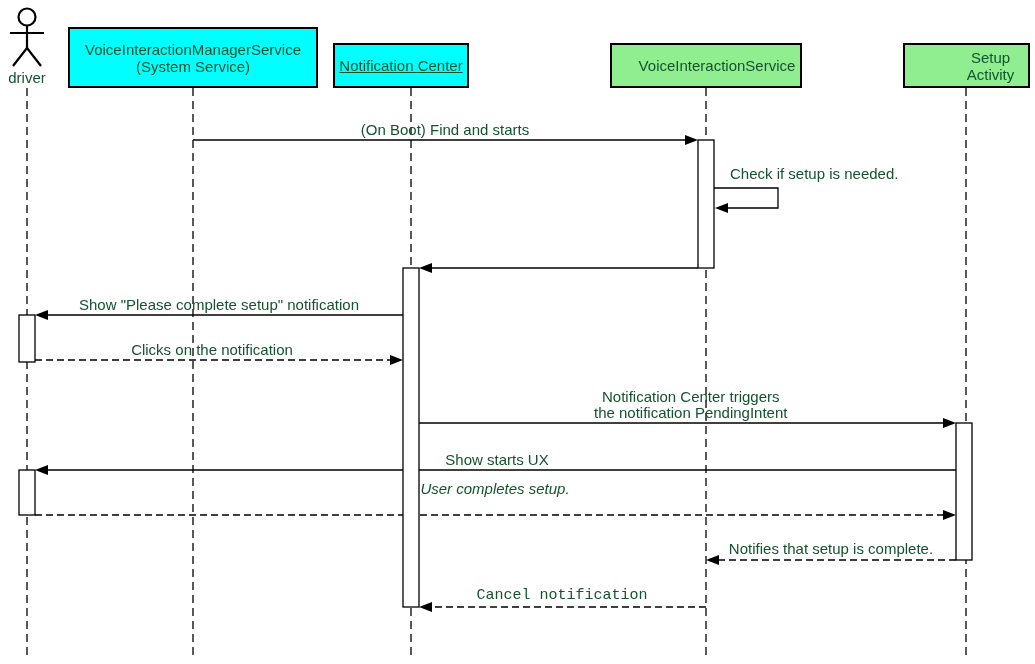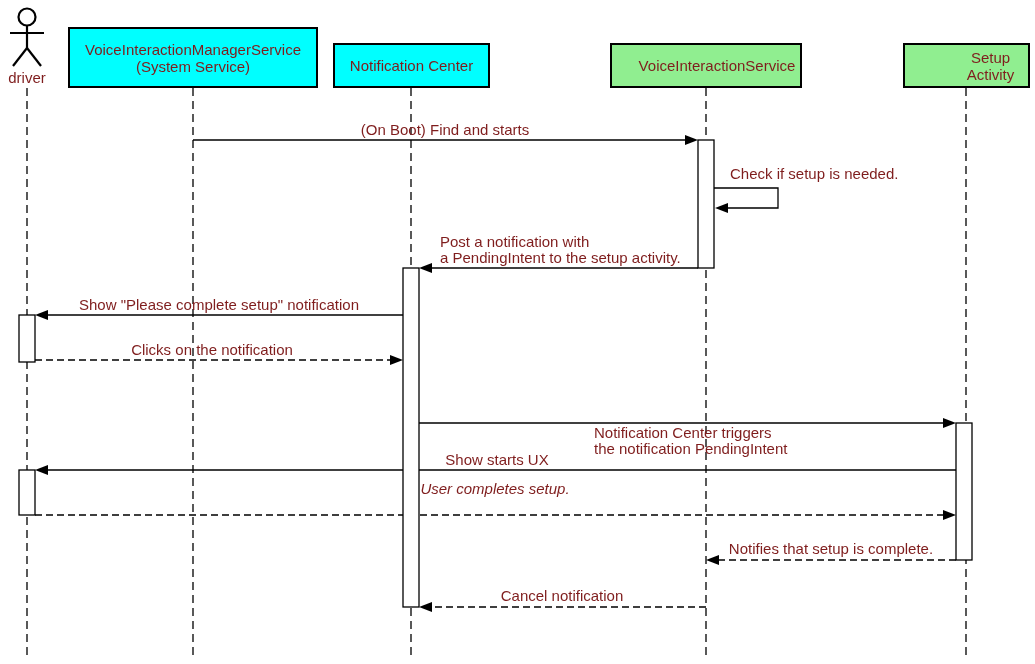--- a/index.html
+++ b/index.html
@@ -1,44 +1,44 @@
 <!DOCTYPE html>
 <html><head>
 <meta charset="utf-8">
 <style>
   html,body { margin:0; padding:0; background:#fff; }
   .canvas {
     position:relative; width:1035px; height:664px; background:#fff;
-    font-family:"Liberation Sans", sans-serif; color:#7f1d1d; overflow:hidden;
+    font-family:"Liberation Sans", sans-serif; color:#14532d; overflow:hidden;
   }
   .canvas svg { position:absolute; left:0; top:0; }
   .participant {
     position:absolute; box-sizing:border-box; border:2px solid #000;
     display:flex; align-items:center; justify-content:center; text-align:center;
     font-size:15px; line-height:17px; white-space:pre-line;
   }
   .p-vims { left:68px;  top:27px; width:250px; height:61px; }
-  .p-nc   { left:333px; top:43px; width:157px; height:45px; }
+  .p-nc   { left:333px; top:43px; width:136px; height:45px;text-decoration:underline; }
   .p-vis  { left:610px; top:43px; width:192px; height:45px; }
   .p-sa   { left:903px; top:43px; width:127px; height:45px;padding-left:48px; }
   .lbl {
-    position:absolute; font-size:15px; line-height:16px; white-space:pre-line;
+    position:absolute; font-size:15px; line-height:16px; white-space:pre-line;text-align:center;
   }
   .lbl.center { transform:translateX(-50%); white-space:nowrap; text-align:right; }
   .actor-label { position:absolute; left:27px; top:69px; transform:translateX(-50%); font-size:15px; }
   .l1  { left:445px; top:122px; }
   .l2  { left:730px; top:166px; }
   .l3  { left:440px; top:234px; }
   .l4  { left:219px; top:297px; }
   .l5  { left:212px; top:342px; }
-  .l6  { left:594px; top:389px;margin-top:36px; }
+  .l6  { left:594px; top:389px; }
   .l7  { left:497px; top:452px; }
   .l8  { left:495px; top:481px;font-style:italic; }
   .l9  { left:831px; top:541px; }
-  .l10 { left:562px; top:588px; }
+  .l10 { left:562px; top:588px;font-family:Liberation Mono, monospace; }
 </style>
 </head>
 <body>
 
 <div class="canvas">
 
   <svg width="1035" height="664" viewBox="0 0 1035 664">
 
     <g stroke="#000" stroke-width="1.3" stroke-dasharray="8,5">
       <line x1="27" y1="88" x2="27" y2="660"></line>
@@ -121,22 +121,20 @@
   <div class="participant p-vims" style="background-color: rgb(0, 255, 255);">VoiceInteractionManagerService
 (System Service)</div>
   <div class="participant p-nc" style="background-color: rgb(0, 255, 255);">Notification Center</div>
   <div class="participant p-vis" style="background-color: rgb(144, 238, 144); padding-left: 22px;">VoiceInteractionService</div>
   <div class="participant p-sa" style="background-color: rgb(144, 238, 144);">Setup Activity</div>
 
   <div class="actor-label">driver</div>
 
   <div class="lbl center l1">(On Boot) Find and starts</div>
   <div class="lbl l2">Check if setup is needed.</div>
-  <div class="lbl l3">Post a notification with
-a PendingIntent to the setup activity.</div>
   <div class="lbl center l4">Show "Please complete setup" notification</div>
   <div class="lbl center l5">Clicks on the notification</div>
   <div class="lbl l6">Notification Center triggers
 the notification PendingIntent</div>
   <div class="lbl center l7">Show starts UX</div>
   <div class="lbl center l8">User completes setup.</div>
   <div class="lbl center l9">Notifies that setup is complete.</div>
   <div class="lbl center l10">Cancel notification</div>
 
 </div>

